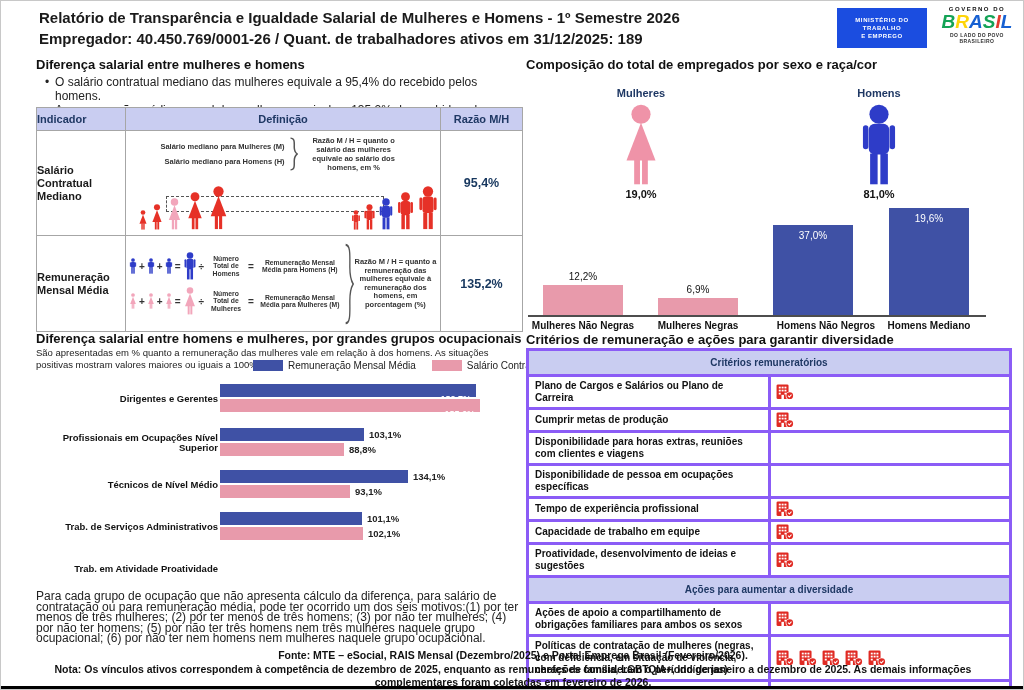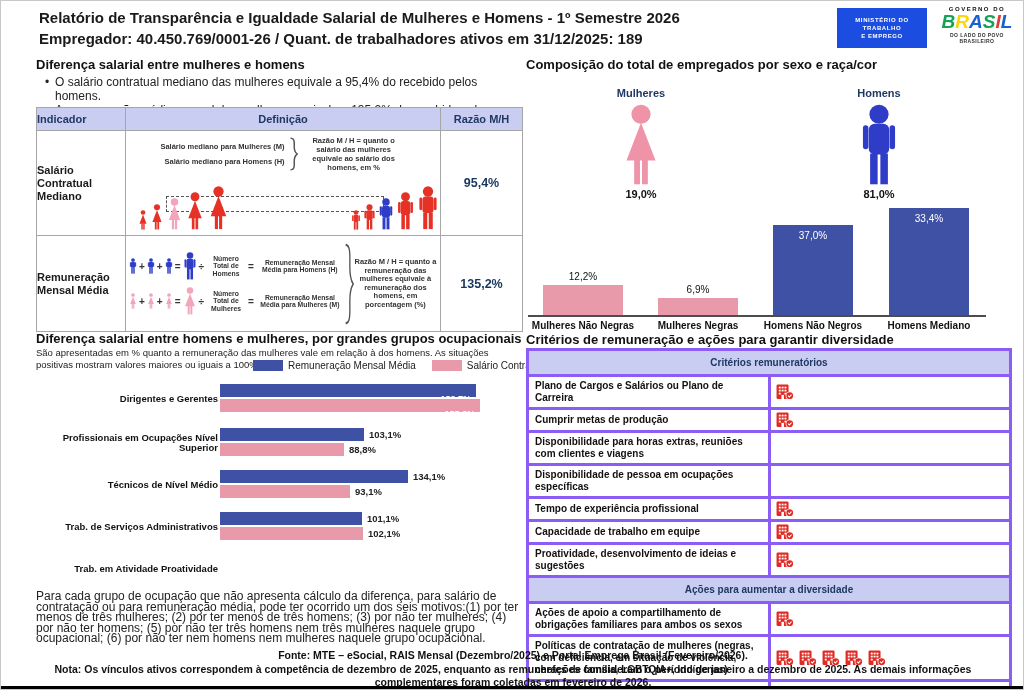--- a/index.html
+++ b/index.html
@@ -276,26 +276,26 @@
   </div>
   <div class="abs grp-pct" style="left:828px;top:187px;width:100px;">81,0%</div>
   <div class="abs comp-plot" id="comp-plot">
       <div class="comp-bar" style="left: 15px; height: 30px; background: rgb(232, 154, 171);"></div>
       <div class="comp-val" style="left: 15px; bottom: 33px; color: rgb(17, 17, 17);">12,2%</div>
       <div class="comp-bar" style="left: 130px; height: 17px; background: rgb(232, 154, 171);"></div>
       <div class="comp-val" style="left: 130px; bottom: 20px; color: rgb(17, 17, 17);">6,9%</div>
       <div class="comp-bar" style="left: 245px; height: 90px; background: rgb(63, 81, 165);"></div>
       <div class="comp-val" style="left: 245px; bottom: 74px; color: rgb(255, 255, 255);">37,0%</div>
       <div class="comp-bar" style="left: 361px; height: 107px; background: rgb(63, 81, 165);"></div>
-      <div class="comp-val" style="left: 361px; bottom: 91px; color: rgb(255, 255, 255);">33,4%</div>
+      <div class="comp-val" style="left: 361px; bottom: 91px; color: rgb(255, 255, 255);">19,6%</div>
     </div>
   <div class="abs comp-cats" id="comp-cats">
       <div class="comp-cat" style="left: -5px;">Mulheres Não Negras</div>
       <div class="comp-cat" style="left: 110px;">Mulheres Negras</div>
-      <div class="comp-cat" style="left: 225px;">Homens Não Negros</div>
+      <div class="comp-cat" style="left: 238px;">Homens Não Negros</div>
       <div class="comp-cat" style="left: 341px;">Homens Mediano</div>
     </div>
 
   <div class="abs sec-title" style="left:35px;top:330px;">Diferença salarial entre homens e mulheres, por grandes grupos ocupacionais</div>
   <div class="abs occ-sub" style="left:35px;top:346px;width:484px;">São apresentadas em % quanto a remuneração das mulheres vale em relação à dos homens. As situações positivas mostram valores maiores ou iguais a 100%</div>
   <div class="abs legend" style="left:252px;top:359px;" id="occ-legend">
       <div class="leg-item">
         <span class="leg-swatch" style="background: rgb(63, 81, 165);"></span>
         <span>Remuneração Mensal Média</span>
       </div>

